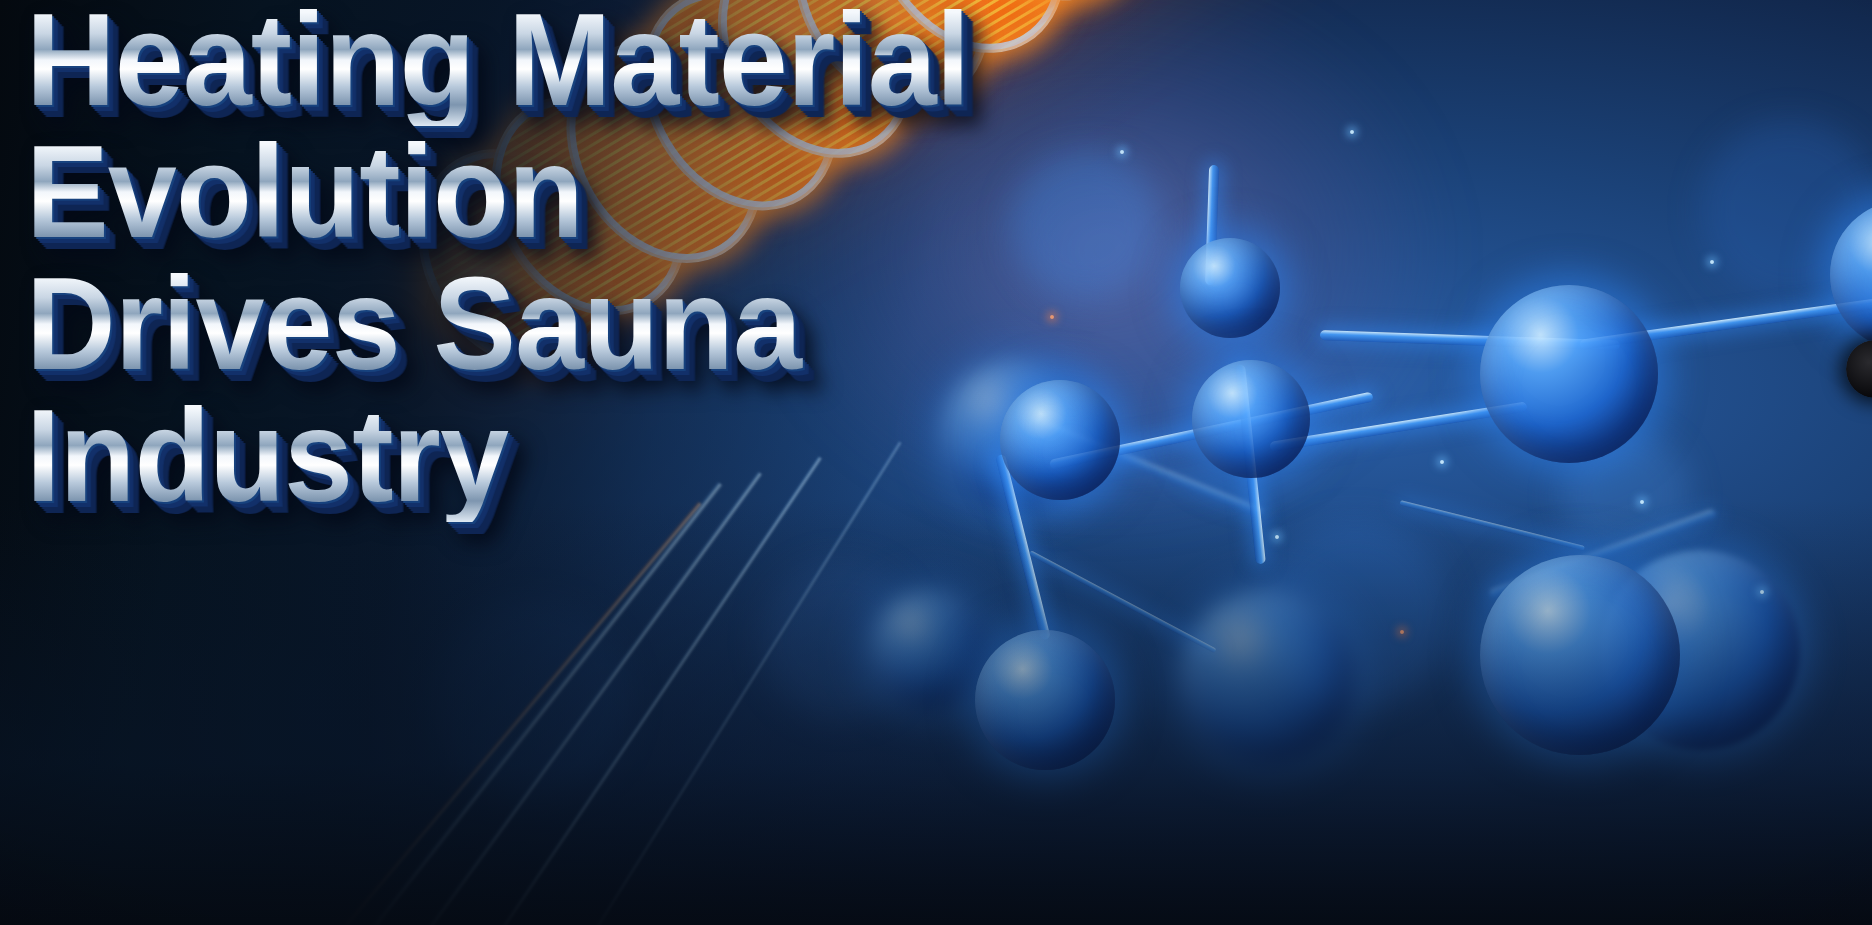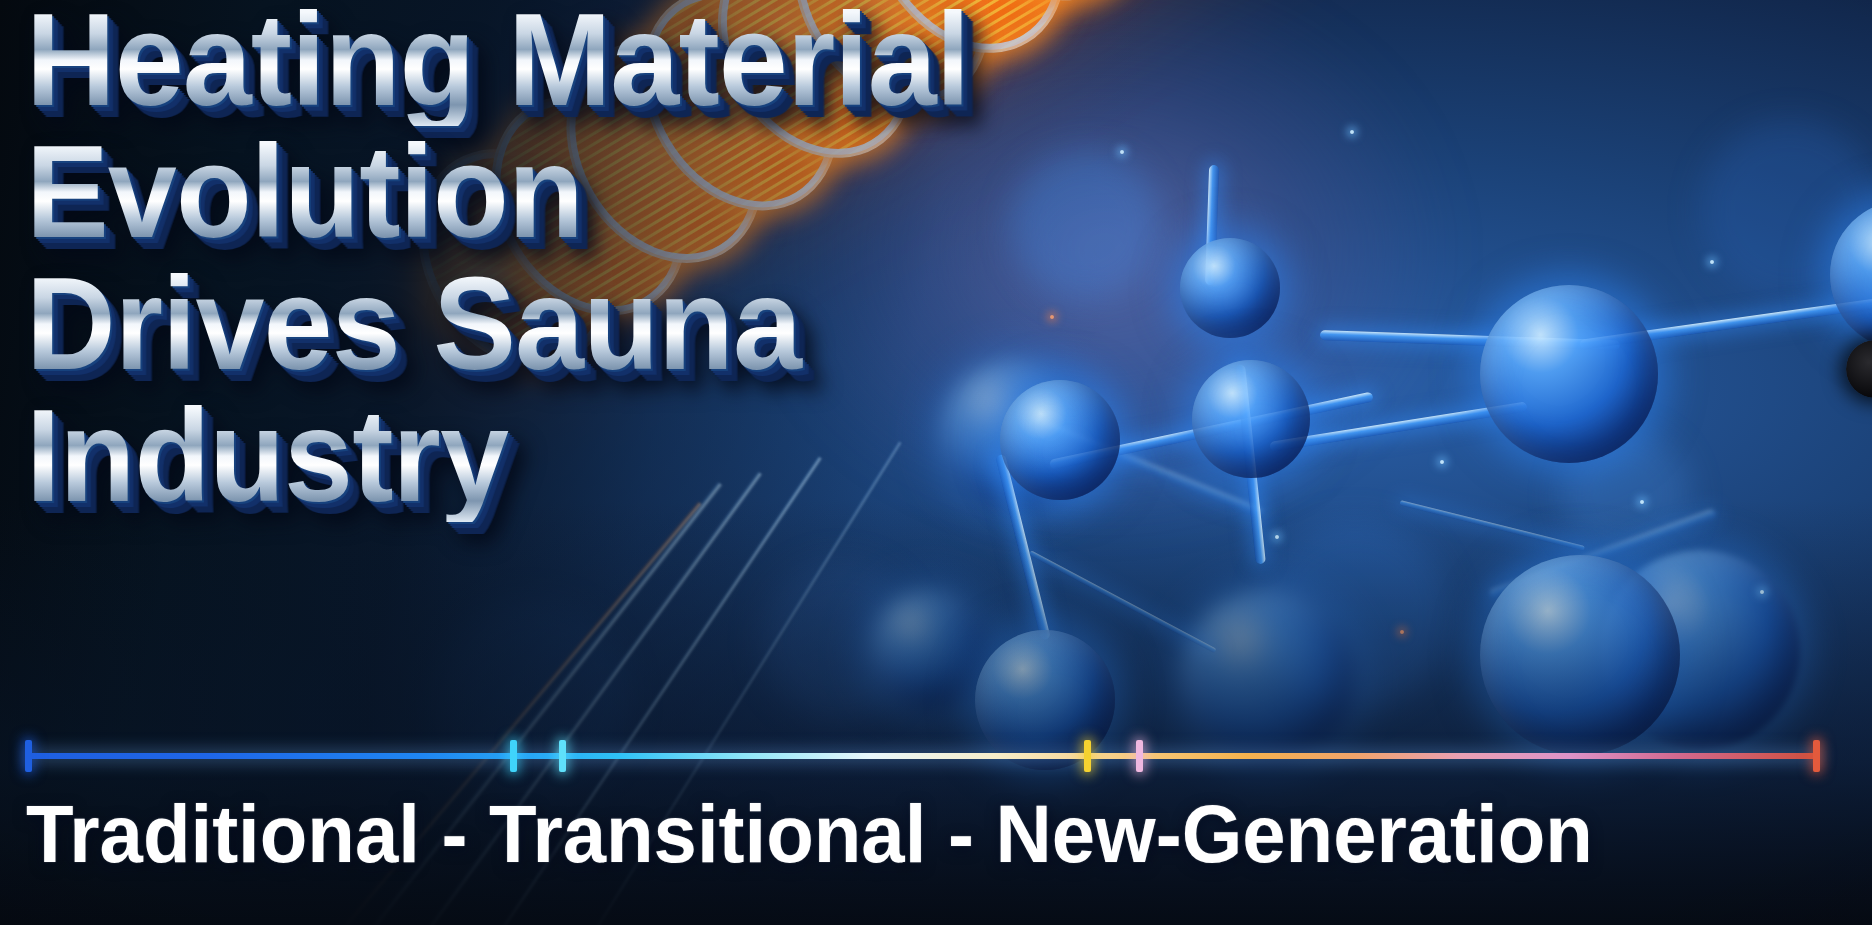--- a/index.html
+++ b/index.html
@@ -259,26 +259,14 @@
 
   <div id="headline">
     <div class="hl-line">Heating Material</div>
     <div class="hl-line">Evolution</div>
     <div class="hl-line">Drives Sauna</div>
     <div class="hl-line">Industry</div>
   </div>
 
   <div class="bg-vignette"></div>
 
-  <div id="timeline">
-    <div class="tl-rail"></div>
-    <div id="tl-ticks">
-        <div class="tick" style="left: 25px; background: rgb(31, 95, 224); box-shadow: rgba(31, 95, 224, 0.6) 0px 0px 12px 3px;"></div>
-        <div class="tick" style="left: 510px; background: rgb(63, 212, 251); box-shadow: rgba(63, 212, 251, 0.6) 0px 0px 12px 3px;"></div>
-        <div class="tick" style="left: 559px; background: rgb(95, 224, 251); box-shadow: rgba(95, 224, 251, 0.6) 0px 0px 12px 3px;"></div>
-        <div class="tick" style="left: 1084px; background: rgb(245, 210, 48); box-shadow: rgba(245, 210, 48, 0.6) 0px 0px 12px 3px;"></div>
-        <div class="tick" style="left: 1136px; background: rgb(240, 184, 224); box-shadow: rgba(240, 184, 224, 0.6) 0px 0px 12px 3px;"></div>
-        <div class="tick" style="left: 1813px; background: rgb(227, 90, 60); box-shadow: rgba(227, 90, 60, 0.6) 0px 0px 12px 3px;"></div>
-      </div>
-    <div class="tl-caption">Traditional - Transitional - New-Generation</div>
-  </div>
 
 </div>
 
 </body></html>

